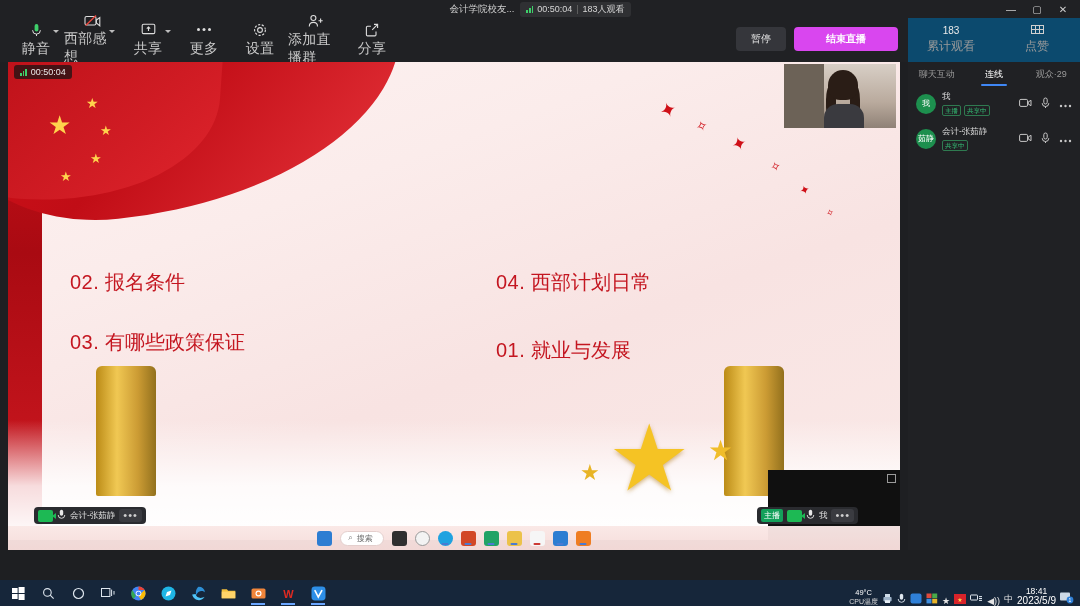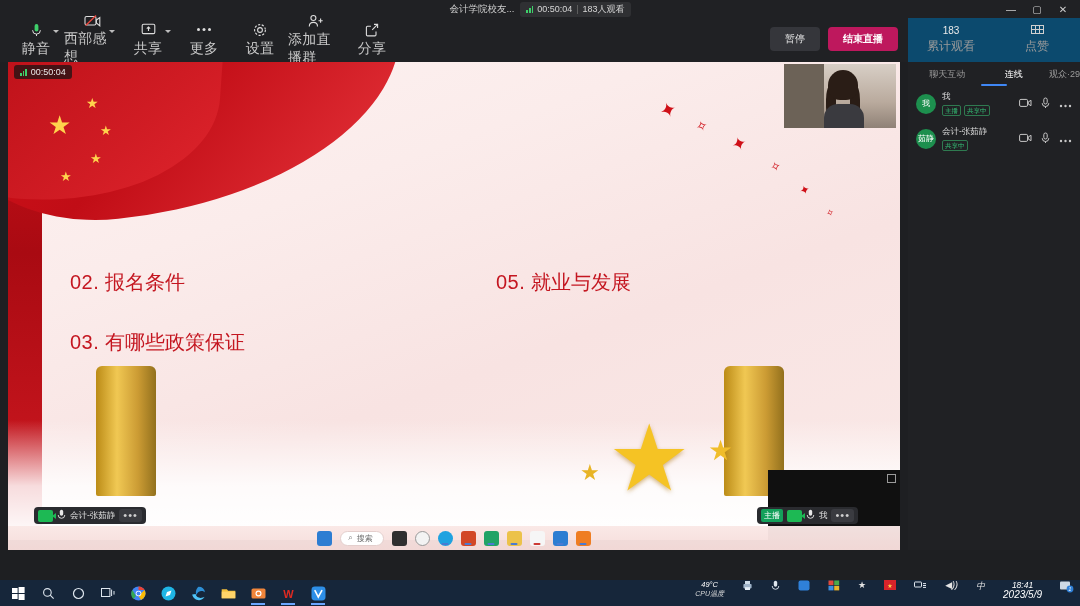--- a/index.html
+++ b/index.html
@@ -41,22 +41,22 @@
   .tb .ico { height:15px; display:flex; align-items:center; justify-content:center; }
   .caret { position:absolute; right:5px; top:10px; width:0;height:0;
     border-left:3px solid transparent;border-right:3px solid transparent;border-top:3.5px solid #bdbdbd; }
 
   .tb-right { position:absolute; right:10px; top:9px; display:flex; align-items:center; gap:8px; }
   .btn-pause {
     background:#35363b; color:#e8e8e8; border-radius:4px; font-size:10px;
     padding:5px 15px; cursor:pointer;
   }
   .btn-end {
-    background:#be185d; color:#fff; border-radius:4px; font-size:10px;
-    padding:5px 15px; cursor:pointer; font-weight:bold;
+    background:#d946ef; color:#fff; border-radius:4px; font-size:10px;
+    padding:5px 32px; cursor:pointer; font-weight:bold;
   }
 
   
   .stats { position:absolute; left:908px; top:18px; width:172px; height:44px; background:#0c4a6e;
     display:flex; align-items:center; }
   .stat { flex:1; display:flex; flex-direction:column; align-items:center; gap:2px; }
   .stat .num { font-size:10px; color:#e9e9e9; }
   .stat .cap { font-size:12px; color:#9a9a9a; }
   .stat .ic { color:#cdcdcd; font-size:10px; line-height:10px; }
 
@@ -134,21 +134,21 @@
     display:flex; align-items:center; justify-content:center; gap:8px; }
   .w11ic { width:15px; height:15px; border-radius:3px; position:relative; }
   .w11-search { display:flex; align-items:center; gap:4px; background:#fff; border:1px solid #e4cfcd;
     border-radius:9px; padding:1px 10px 1px 7px; font-size:8px; color:#6a6a6a; }
   .w11-under { position:absolute; bottom:1px; left:50%; transform:translateX(-50%);
     width:7px; height:2px; border-radius:1px; background:#4a7ad1; }
 
   
   .panel { position:absolute; left:908px; top:62px; width:172px; height:488px; background:#202124; }
   .ptabs { height:24px; display:flex; align-items:center; }
-  .ptab { flex:1; text-align:right; font-size:9px; color:#9b9b9b; position:relative; cursor:pointer;
+  .ptab { flex:1; text-align:center; font-size:9px; color:#9b9b9b; position:relative; cursor:pointer;
     line-height:24px; }
   .ptab.active { color:#fff; }
   .ptab.active:after { content:""; position:absolute; left:50%; transform:translateX(-50%);
     bottom:0; width:26px; height:2px; background:#3f87f5; border-radius:1px; }
   .prow { display:flex; align-items:center; gap:6px; padding:5px 8px; cursor:pointer; }
   .avatar { width:20px; height:20px; border-radius:50%; background:#2f7de1; color:#fff; font-size:8px;
     display:flex; align-items:center; justify-content:center; flex:0 0 20px; }
   .avatar.g { background:#1d8f4e; }
   .pinfo { flex:1; min-width:0; }
   .pname { font-size:8.5px; color:#dcdcdc; white-space:nowrap; overflow:hidden; text-overflow:ellipsis; }
@@ -156,21 +156,21 @@
   .tag { font-size:6.5px; color:#35c97a; border:1px solid #2f7a50; border-radius:2px; padding:0 2px;
     line-height:9px; }
   .picons { display:flex; align-items:center; gap:9px; color:#c8c8c8; }
 
   
   .osbar { position:absolute; left:0; top:580px; width:1080px; height:26px; background:#16263a; }
   .os-left { position:absolute; left:4px; top:0; height:26px; display:flex; align-items:center; gap:2px; }
   .os-ic { width:28px; height:26px; display:flex; align-items:center; justify-content:center; position:relative; }
   .os-under { position:absolute; bottom:1px; left:50%; transform:translateX(-50%); width:14px; height:2px;
     background:#6aa6ff; }
-  .os-right { position:absolute; right:6px; top:0; height:26px; display:flex; align-items:flex-start; gap:18px;font-style:italic; }
+  .os-right { position:absolute; right:6px; top:0; height:26px; display:flex; align-items:flex-end; gap:4px; }
   .cpu { text-align:center; line-height:9px; }
   .cpu .t { font-size:7.5px; color:#ffffff; }
   .cpu .c { font-size:7px; color:#dcdcdc; }
   .clock { text-align:center; line-height:10px; color:#fff; }
   .clock .t { font-size:8.5px; }
   .clock .d { font-size:10px; }
   .tray-ic { font-size:9px; color:#e4e4e4; }
 </style>
 </head>
 <body>
@@ -331,21 +331,25 @@
             <span class="no">02.</span>
             <span>报名条件</span>
           </div>
           <div class="item">
             <span class="no">03.</span>
             <span>有哪些政策保证</span>
           </div>
         </div>
         <div class="col col2">
           <div class="item">
-            <span class="no">05.</span>
+            <span class="no">04.</span>
+            <span>西部计划日常</span>
+          </div>
+          <div class="item">
+            <span class="no">01.</span>
             <span>就业与发展</span>
           </div>
         </div>
       </div>
 
       <div class="cloud"></div>
       <div class="pillar" style="left:88px;"></div>
       <div class="pillar" style="left:716px;"></div>
       <div class="bigstar">★</div>
       <div class="star" style="left:700px;bottom:78px;top:auto;color:#f0bd2a;font-size:28px;">★</div>

